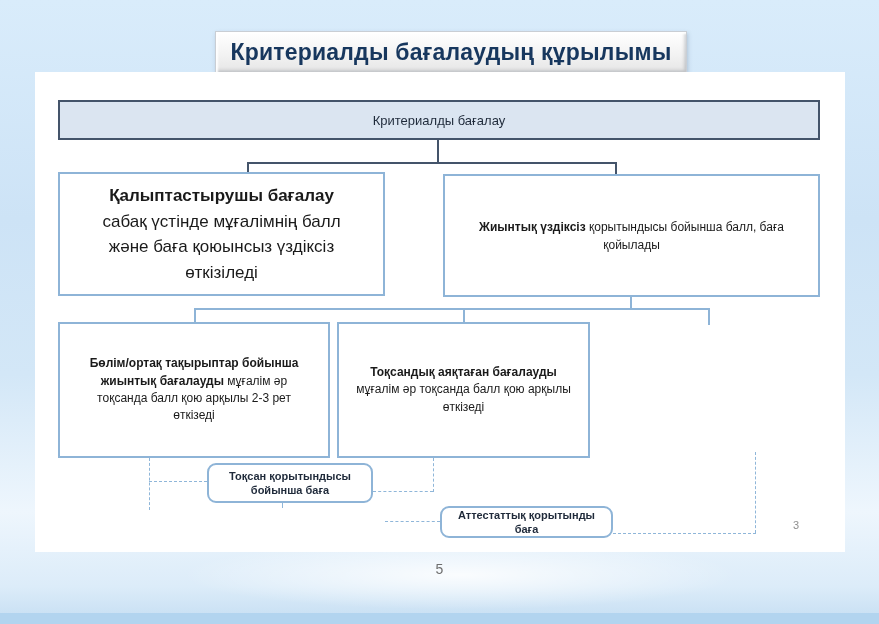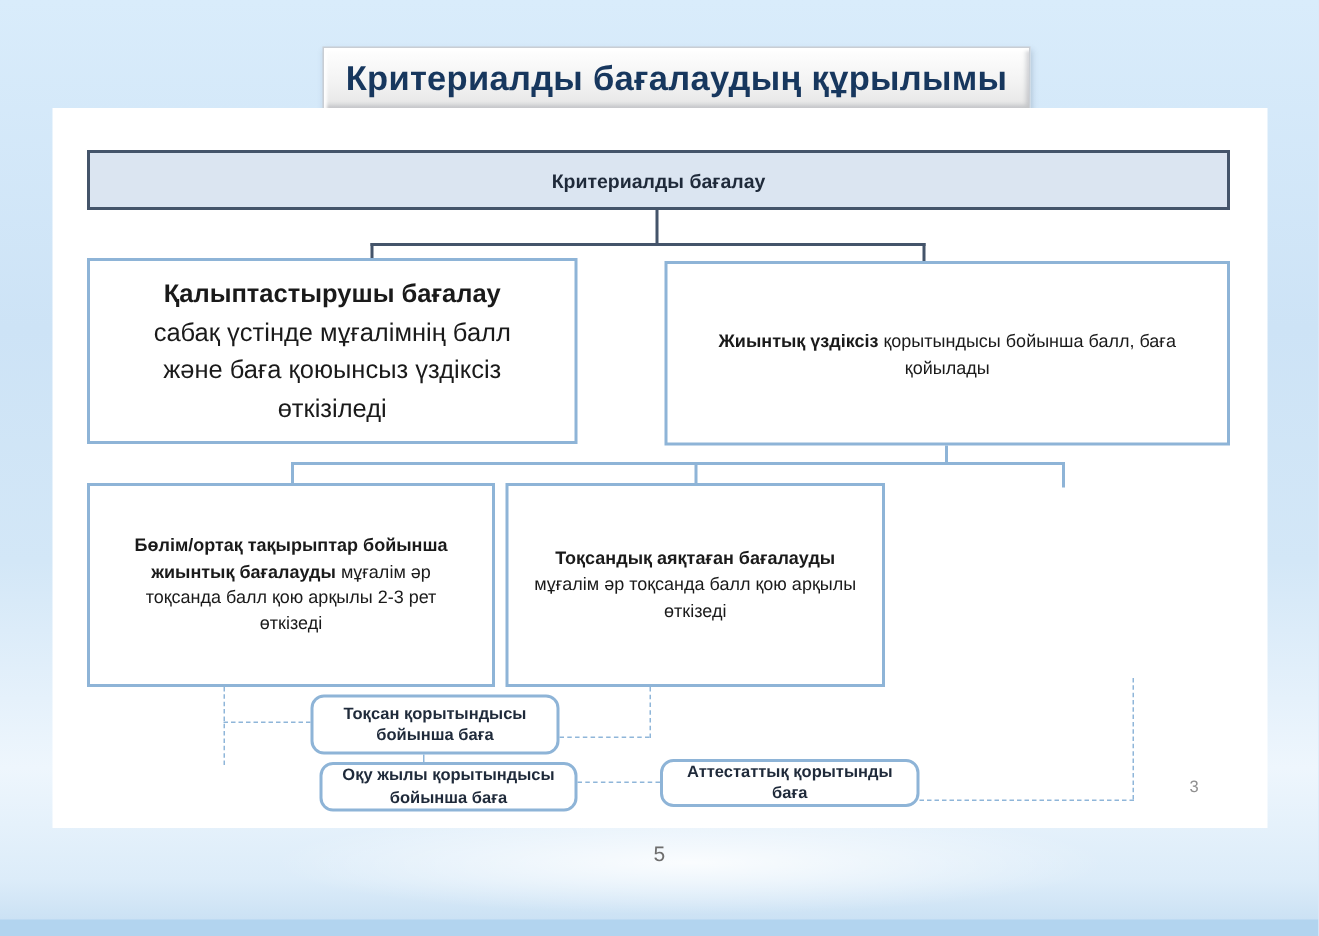--- a/index.html
+++ b/index.html
@@ -18,21 +18,21 @@
     border:1px solid #c9ced4;
     box-shadow:inset 2px 2px 2px rgba(255,255,255,.95),inset -2px -2px 3px rgba(90,100,110,.25),1px 2px 4px rgba(60,80,110,.25);
     font-size:23px;font-weight:bold;color:#17375e;letter-spacing:.2px;white-space:nowrap;
   }
   .panel{position:absolute;left:35px;top:72px;width:810px;height:480px;background:#ffffff;}
   .box{position:absolute;box-sizing:border-box;background:#ffffff;border:2px solid #8eb4d7;
     display:flex;align-items:center;justify-content:center;text-align:center;color:#1a1a1a;}
   .box p{margin:0;padding:0;}
   .b{font-weight:bold;}
   .root{left:23px;top:28px;width:762px;height:40px;background:#dbe5f1;border:2px solid #44546a;
-    font-size:13px;font-weight:bold;color:#1f2a3a;}
+    font-size:13px;font-weight:normal;color:#1f2a3a;}
   .l2-left{left:23px;top:100px;width:327px;height:124px;font-size:17px;line-height:1.5;padding:0 26px;}
   .l2-right{left:408px;top:102px;width:377px;height:123px;font-size:12px;line-height:1.5;padding:0 28px;}
   .l3{font-size:12px;line-height:1.45;}
   .l3-left{left:23px;top:250px;width:272px;height:136px;padding:0 18px;}
   .l3-mid{left:302px;top:250px;width:253px;height:136px;padding:0 16px;}
   .l3-right{left:562px;top:253px;width:223px;height:127px;padding:0 12px;}
   .outcome{border:2px solid #8eb4d7;border-radius:9px;font-size:11px;font-weight:bold;line-height:1.3;color:#1f2a3a;justify-content:center;}
   .out-quarter{left:172px;top:391px;width:166px;height:40px;padding:0 6px;}
   .out-year{left:178px;top:436px;width:172px;height:33px;padding:0 6px;}
   .out-attest{left:405px;top:434px;width:173px;height:32px;padding:0 6px;}
@@ -98,23 +98,20 @@
     <div class="conn dv" style="left:398px;top:386px;height:34px;"></div>
     <div class="conn dh" style="left:338px;top:419px;width:60px;"></div>
     <div class="conn dv" style="left:247px;top:431px;height:5px;"></div>
     <div class="conn dh" style="left:350px;top:449px;width:55px;"></div>
     <div class="conn dv" style="left:720px;top:380px;height:81px;"></div>
     <div class="conn dh" style="left:578px;top:461px;width:143px;"></div>
 
     <div class="box outcome out-quarter">
       <span>Тоқсан қорытындысы бойынша баға</span>
     </div>
-    <div class="box outcome out-year">
-      <span>Оқу жылы қорытындысы бойынша баға</span>
-    </div>
     <div class="box outcome out-attest">
       <span>Аттестаттық қорытынды баға</span>
     </div>
 
     <div class="footnote">3</div>
   </div>
 
   <div class="pageno">5</div>
 </div>
 

